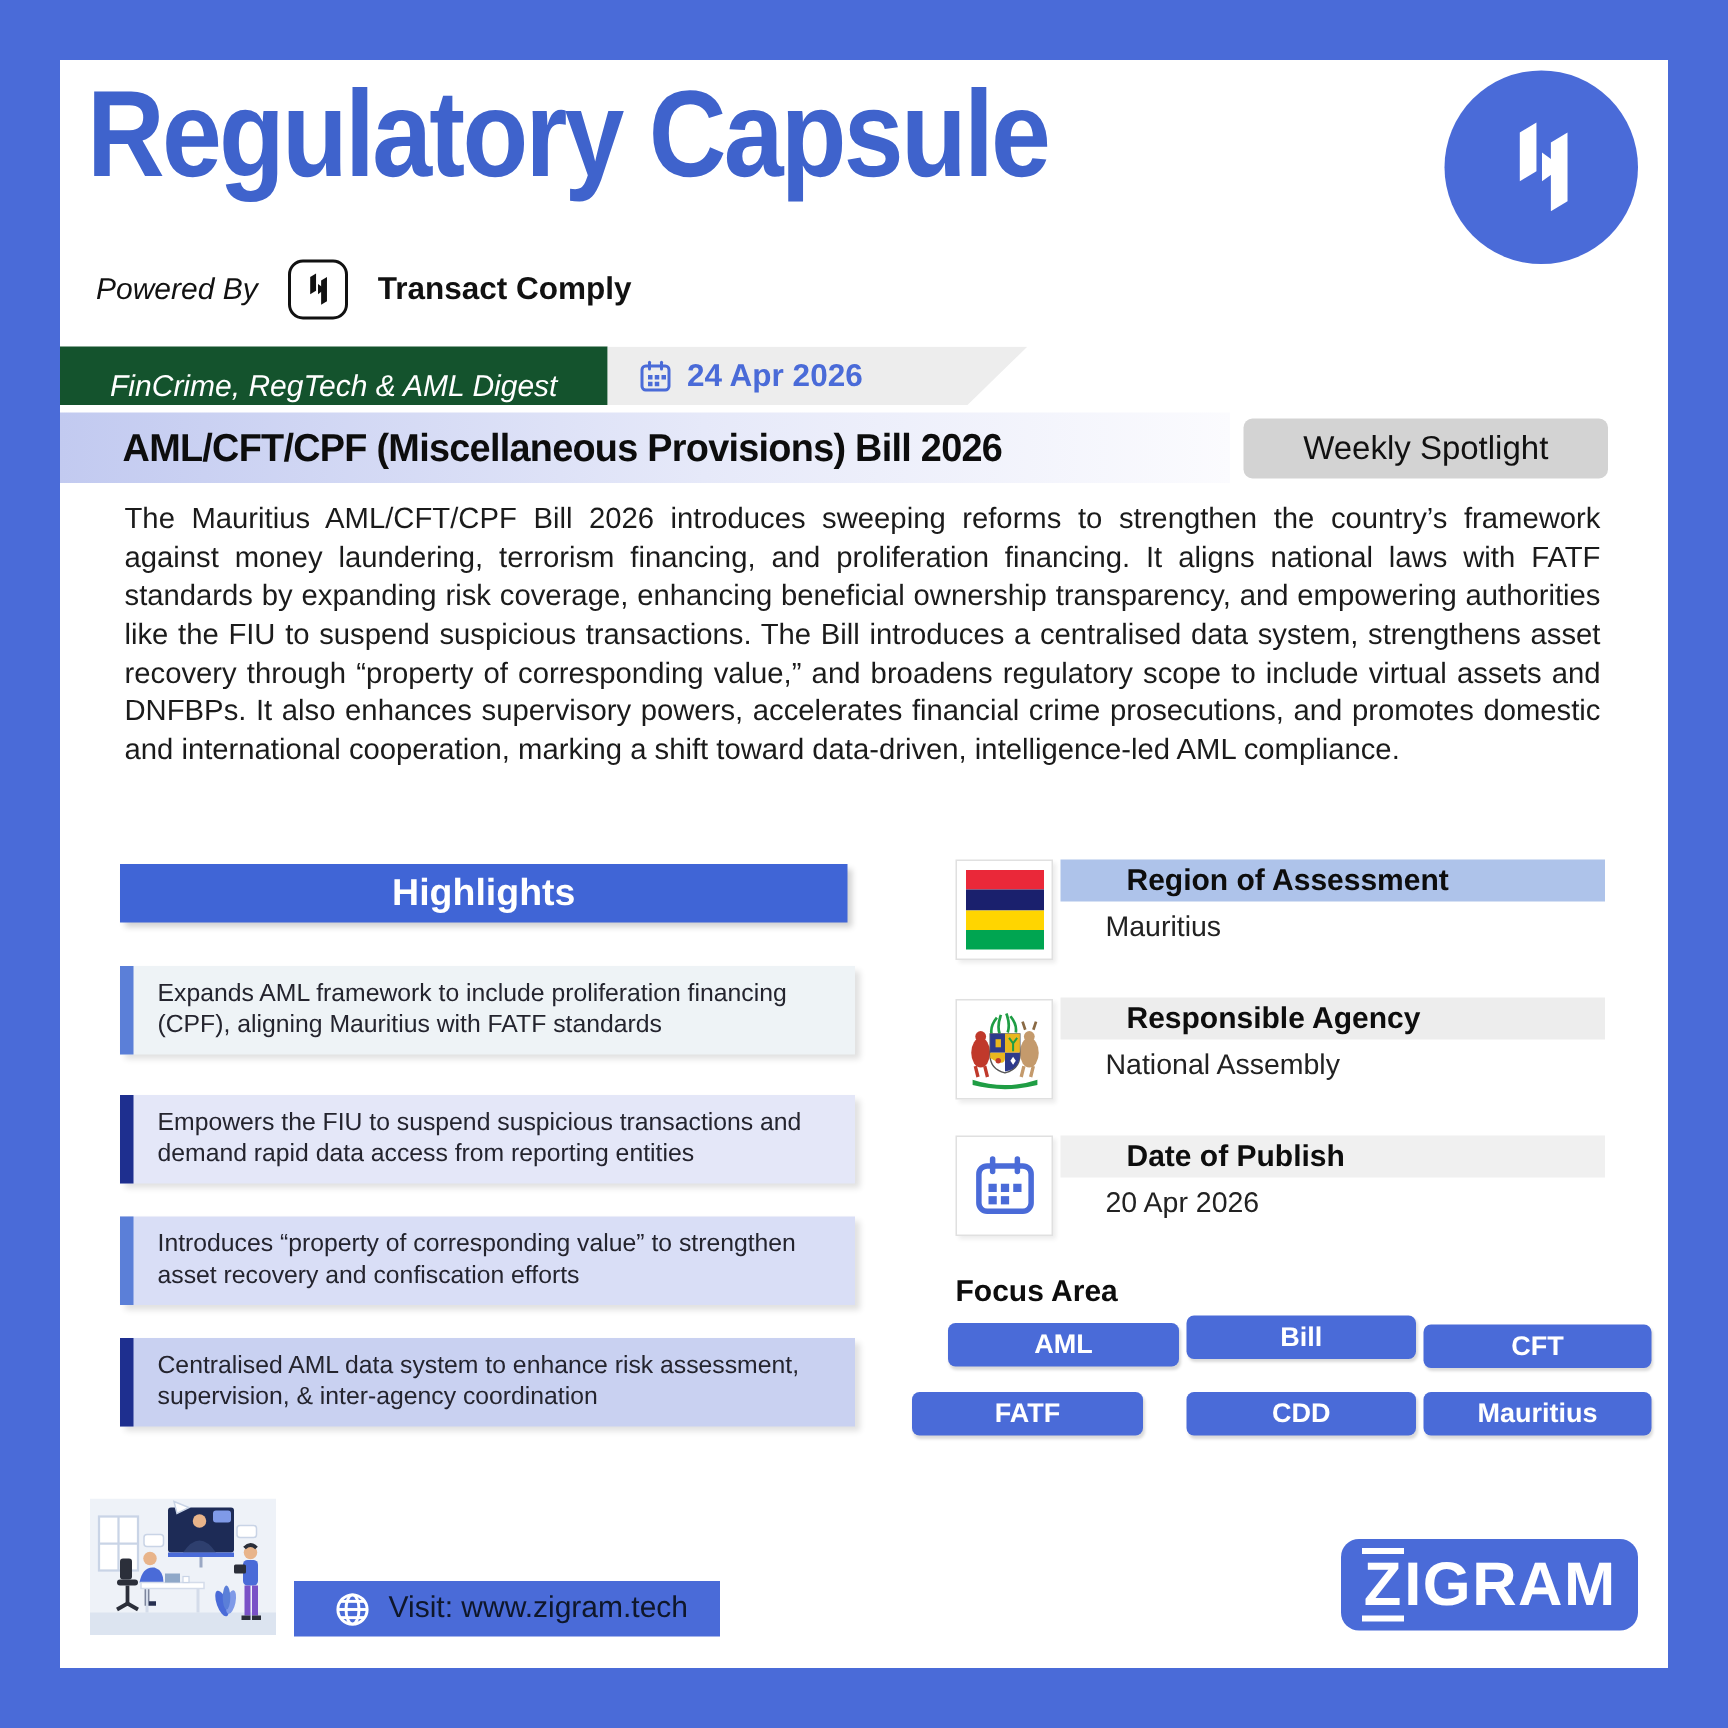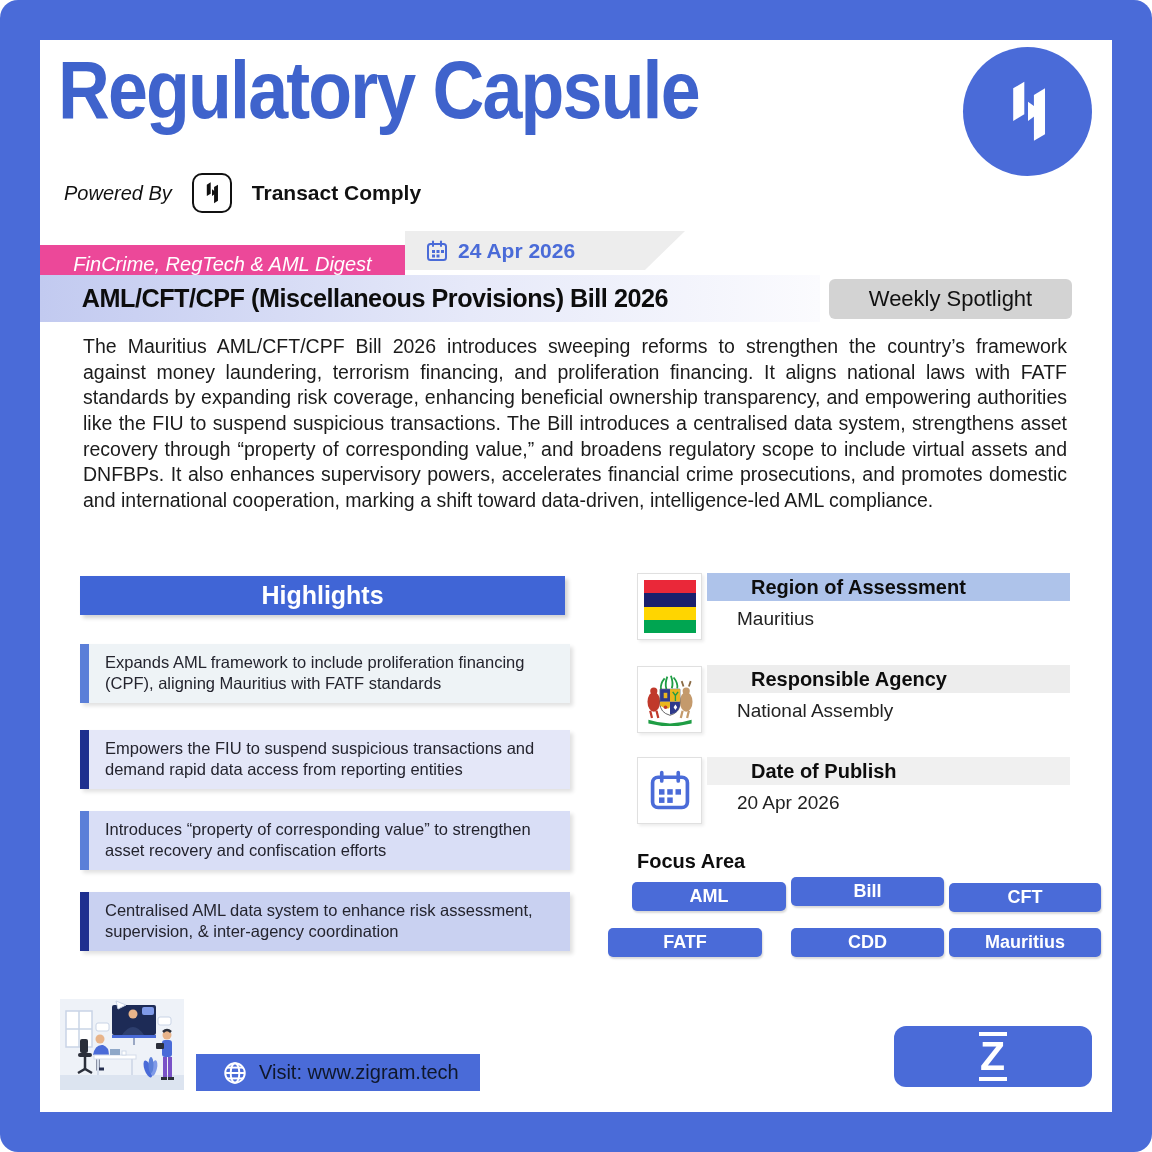--- a/index.html
+++ b/index.html
@@ -1,34 +1,34 @@
 <!DOCTYPE html>
 <html><head>
 <meta charset="utf-8">
 <style>
   * { margin:0; padding:0; box-sizing:border-box; }
   html,body { width:1152px; height:1152px; }
   body { font-family:"Liberation Sans", sans-serif; overflow:hidden; }
-  .frame { position:relative; width:1152px; height:1152px; background:#4a6bd8;border-radius:18px; }
+  .frame { position:relative; width:1152px; height:1152px; background:#4a6bd8; }
   .sheet { position:absolute; left:40px; top:40px; width:1072px; height:1072px; background:#ffffff; }
   .abs { position:absolute; }
 
   .main-title{
     left:18px; top:2px; font-size:78px; font-weight:800; color:#3f63cc;
     letter-spacing:-2px; transform:scaleX(.92) scaleY(1.05); transform-origin:left top;
     white-space:nowrap;
   }
   .powered-row{ left:24px; top:130px; height:46px; display:flex; align-items:center; gap:20px; }
   .powered-label{ font-style:italic; font-size:20px; color:#111; }
   .tc-logo{ width:40px; height:40px; border:2.5px solid #111; border-radius:10px;
     display:flex; align-items:center; justify-content:center; background:#fff; }
   .brand-name{ font-size:21px; font-weight:700; color:#111; }
 
-  .digest-banner{ left:0; top:205px; width:365px; height:39px; background:#ec4899;
-    display:flex; align-items:center; justify-content:center; }
+  .digest-banner{ left:0; top:191px; width:365px; height:39px; background:#14532d;
+    display:flex; align-items:flex-end; justify-content:center; }
   .digest-banner span{ color:#fff; font-style:italic; font-size:20px; }
   .date-badge{ left:365px; top:191px; width:280px; height:39px; background:#ededed;
     clip-path:polygon(0 0,100% 0,calc(100% - 40px) 100%,0 100%);
     display:flex; align-items:center; gap:9px; padding-left:20px; }
   .date-badge .date-text{ color:#4a6bd8; font-weight:700; font-size:21px; }
 
   .headline-band{ left:0; top:235px; width:780px; height:47px;
     background:linear-gradient(90deg,#c2caf0 0%,#e6e9f9 55%,#fbfbfe 100%);
     display:flex; align-items:center; }
   .headline-band span{ font-size:26px; font-weight:700; color:#0d0d0d; padding-left:43px;
@@ -253,16 +253,17 @@
         <ellipse cx="12" cy="12" rx="4" ry="9" fill="none" stroke="#fff" stroke-width="1.8"></ellipse>
         <line x1="3" y1="12" x2="21" y2="12" stroke="#fff" stroke-width="1.8"></line>
         <line x1="4.5" y1="7" x2="19.5" y2="7" stroke="#fff" stroke-width="1.8"></line>
         <line x1="4.5" y1="17" x2="19.5" y2="17" stroke="#fff" stroke-width="1.8"></line>
       </svg>
       <span>Visit: www.zigram.tech</span>
     </div>
 
     <div class="abs zigram-logo">
       <span class="z">Z</span>
+        <span class="rest">IGRAM</span>
     </div>
 
   </div>
 </div>
 
 </body></html>

